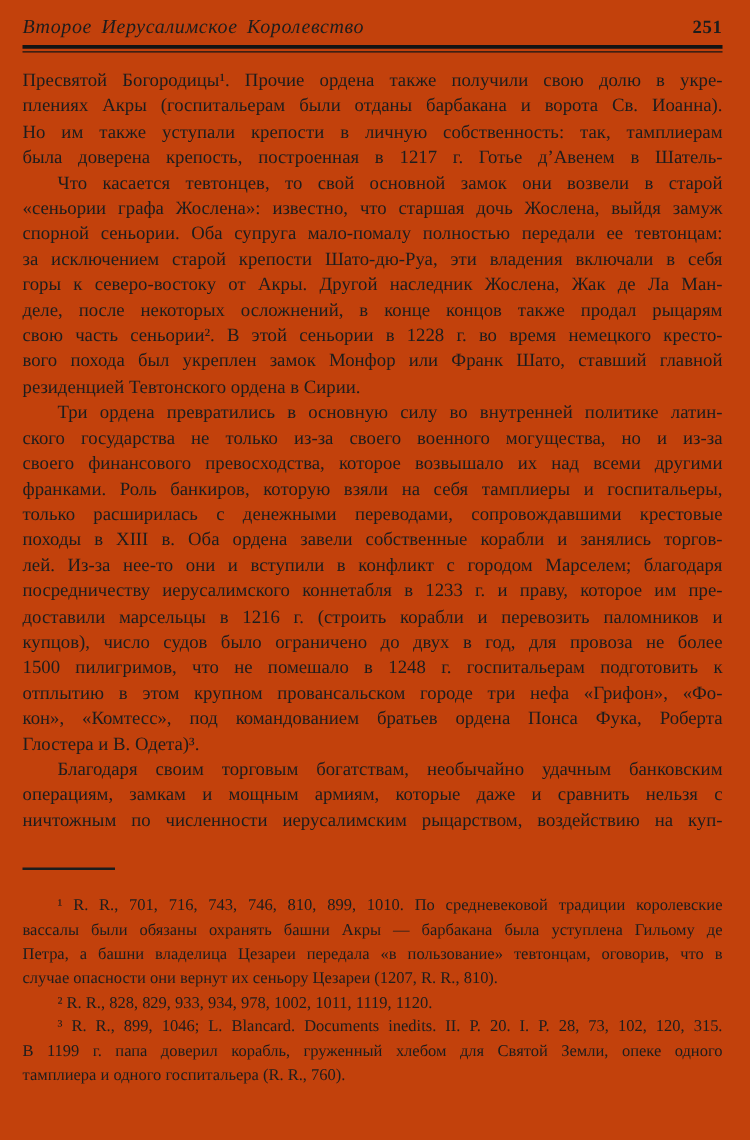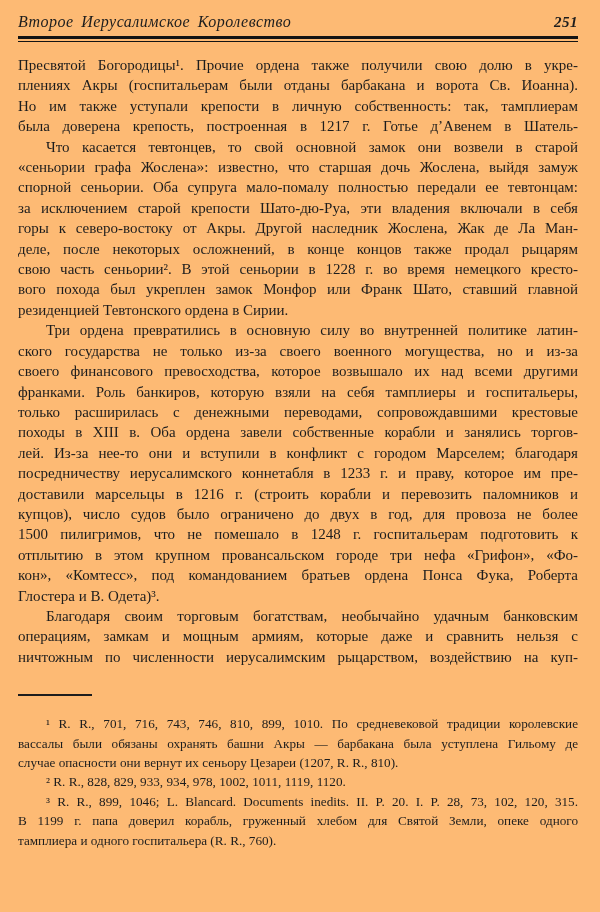--- a/index.html
+++ b/index.html
@@ -5,21 +5,21 @@
   html, body {
     margin: 0;
     padding: 0;
     background: #e8e8e6;
   }
   .page {
     position: relative;
     width: 600px;
     height: 912px;
     margin: 0 auto;
-    background: #fdba74;
+    background: #c2410c;
     color: #1d1d1d;
     font-family: "Liberation Serif", "DejaVu Serif", serif;
     box-sizing: border-box;
     padding: 13px 22px 0 18px;
     overflow: hidden;
   }
   
   .header {
     display: flex;
     justify-content: space-between;
@@ -28,21 +28,20 @@
   .running-title {
     font-style: italic;
     font-size: 16px;
     letter-spacing: 0.5px;
     word-spacing: 3px;
   }
   .page-number {
     font-weight: bold;
     font-size: 15px;
     letter-spacing: 0.5px;
-    font-style: italic;
   }
   .rule {
     margin-top: 5px;
     height: 2px;
     border-top: 3px solid #141414;
     border-bottom: 1px solid #141414;
   }
   
   .body-text {
     margin-top: 13px;
@@ -122,20 +121,21 @@
         <div class="line">ничтожным по численности иерусалимским рыцарством, воздействию на куп-</div>
       </div>
     </div>
 
   <div class="fn-separator"></div>
 
   <div class="footnotes" id="footnotes">
       <div>
         <div class="line indent">¹ R. R., 701, 716, 743, 746, 810, 899, 1010. По средневековой традиции королевские</div>
         <div class="line">вассалы были обязаны охранять башни Акры — барбакана была уступлена Гильому де</div>
+        <div class="line">Петра, а башни владелица Цезареи передала «в пользование» тевтонцам, оговорив, что в</div>
         <div class="line left">случае опасности они вернут их сеньору Цезареи (1207, R. R., 810).</div>
       </div>
       <div>
         <div class="line indent left">² R. R., 828, 829, 933, 934, 978, 1002, 1011, 1119, 1120.</div>
       </div>
       <div>
         <div class="line indent">³ R. R., 899, 1046; L. Blancard. Documents inedits. II. P. 20. I. P. 28, 73, 102, 120, 315.</div>
         <div class="line">В 1199 г. папа доверил корабль, груженный хлебом для Святой Земли, опеке одного</div>
         <div class="line left">тамплиера и одного госпитальера (R. R., 760).</div>
       </div>

